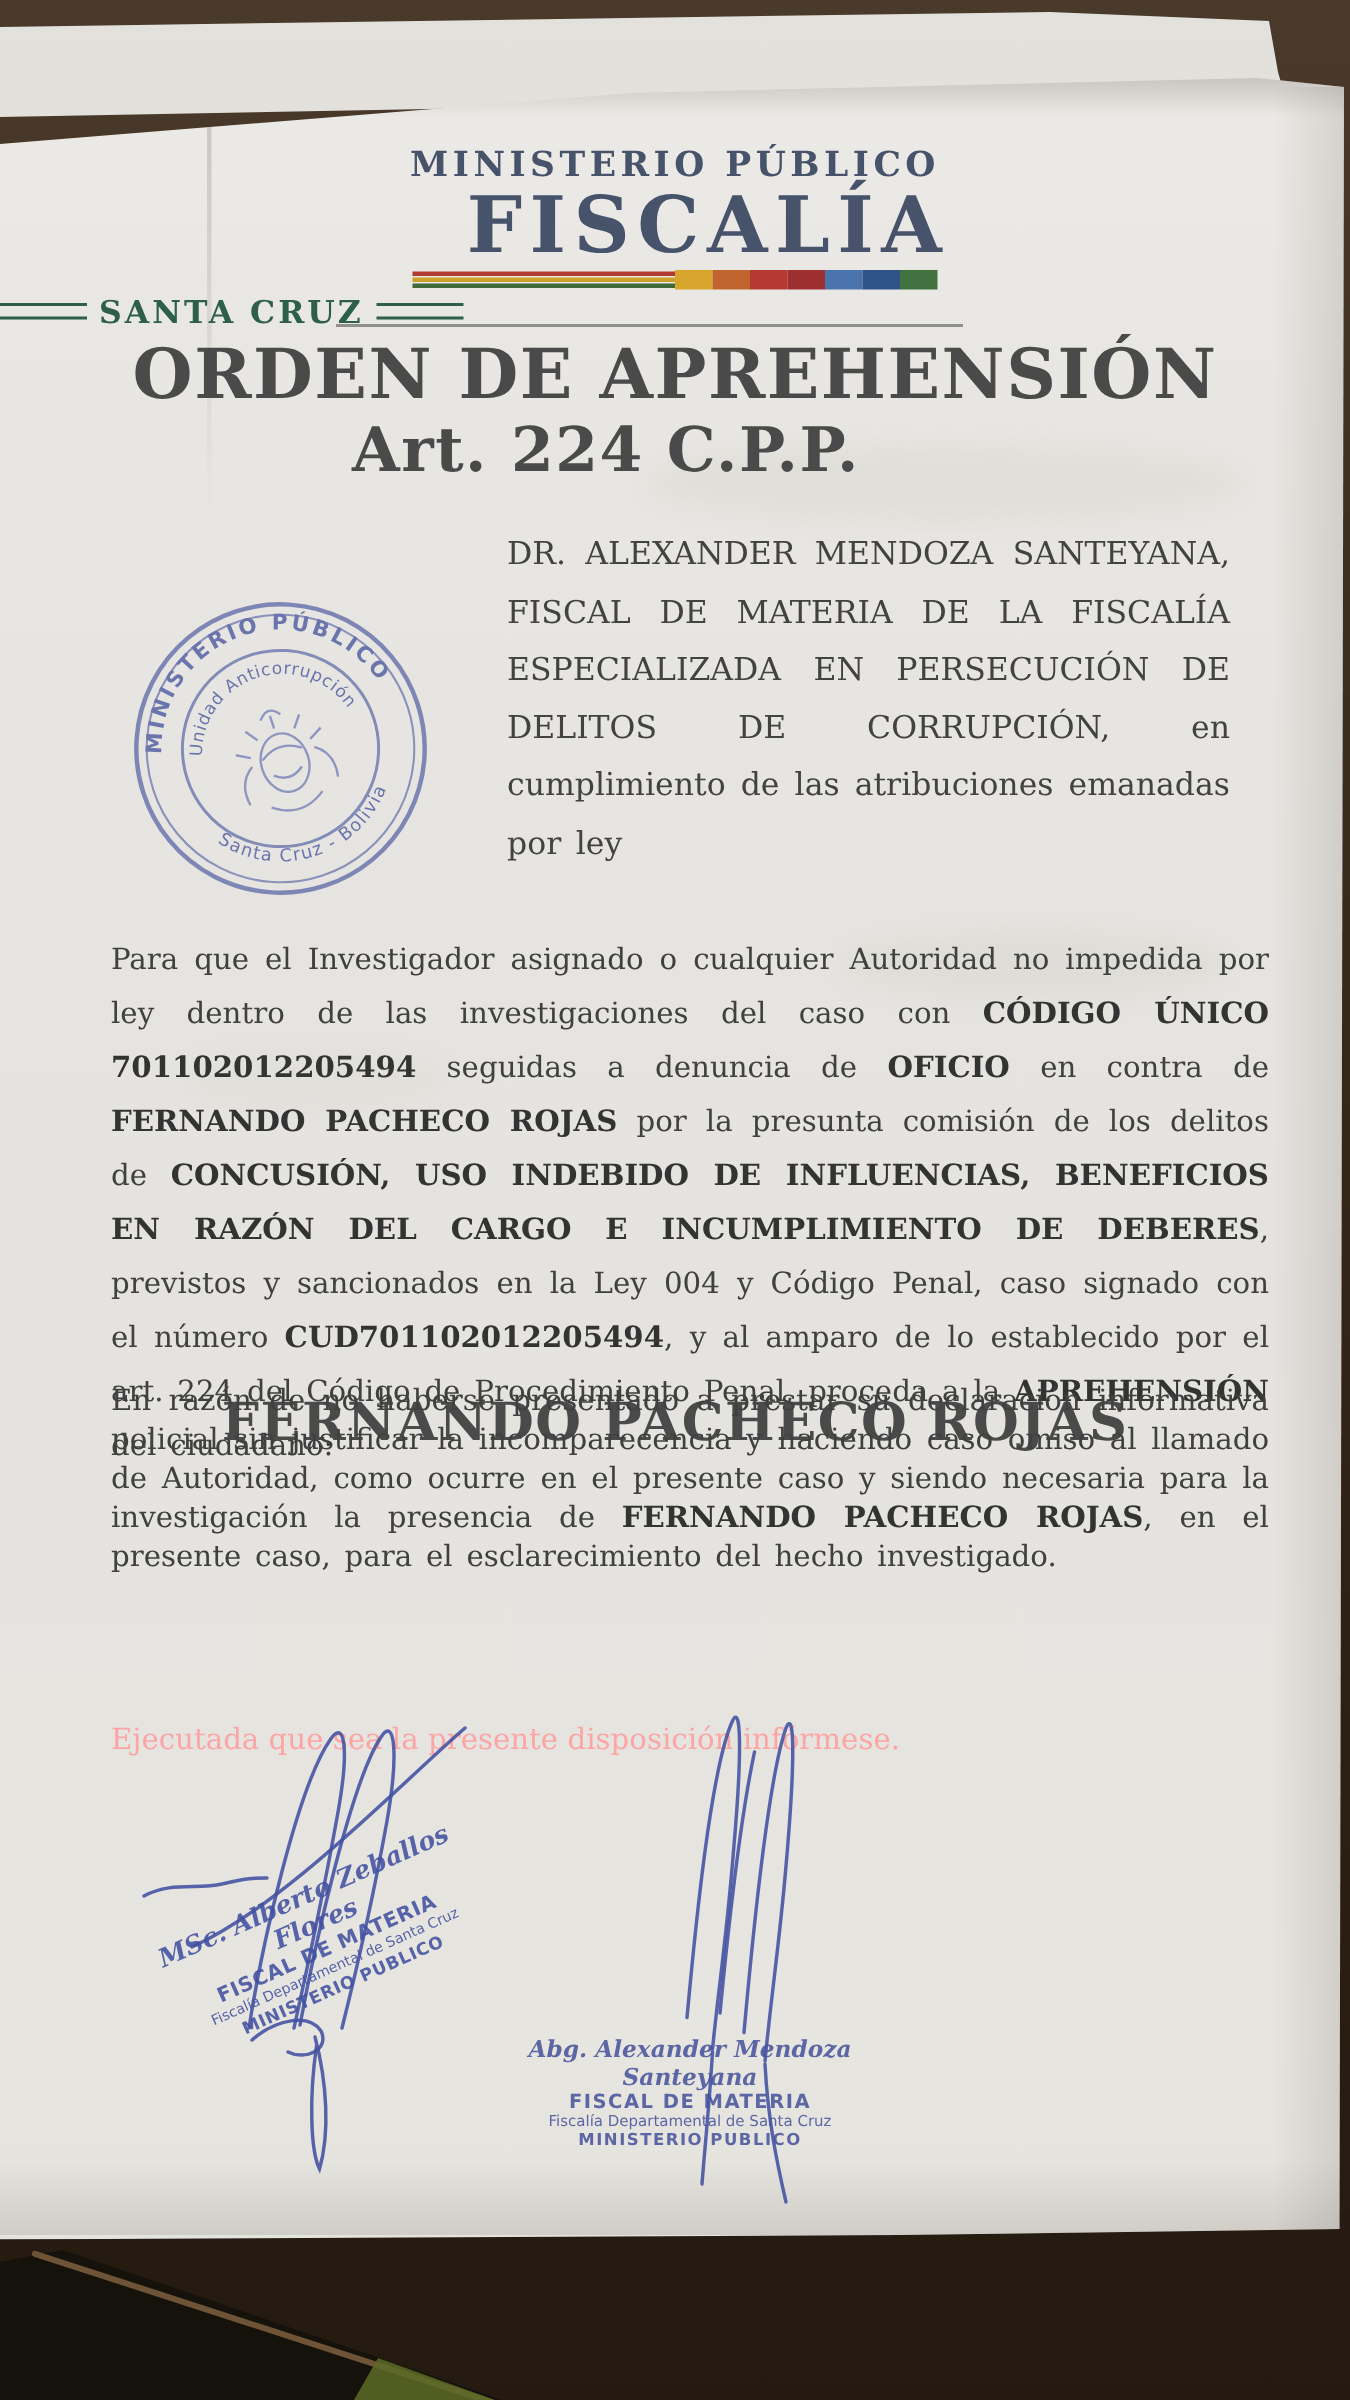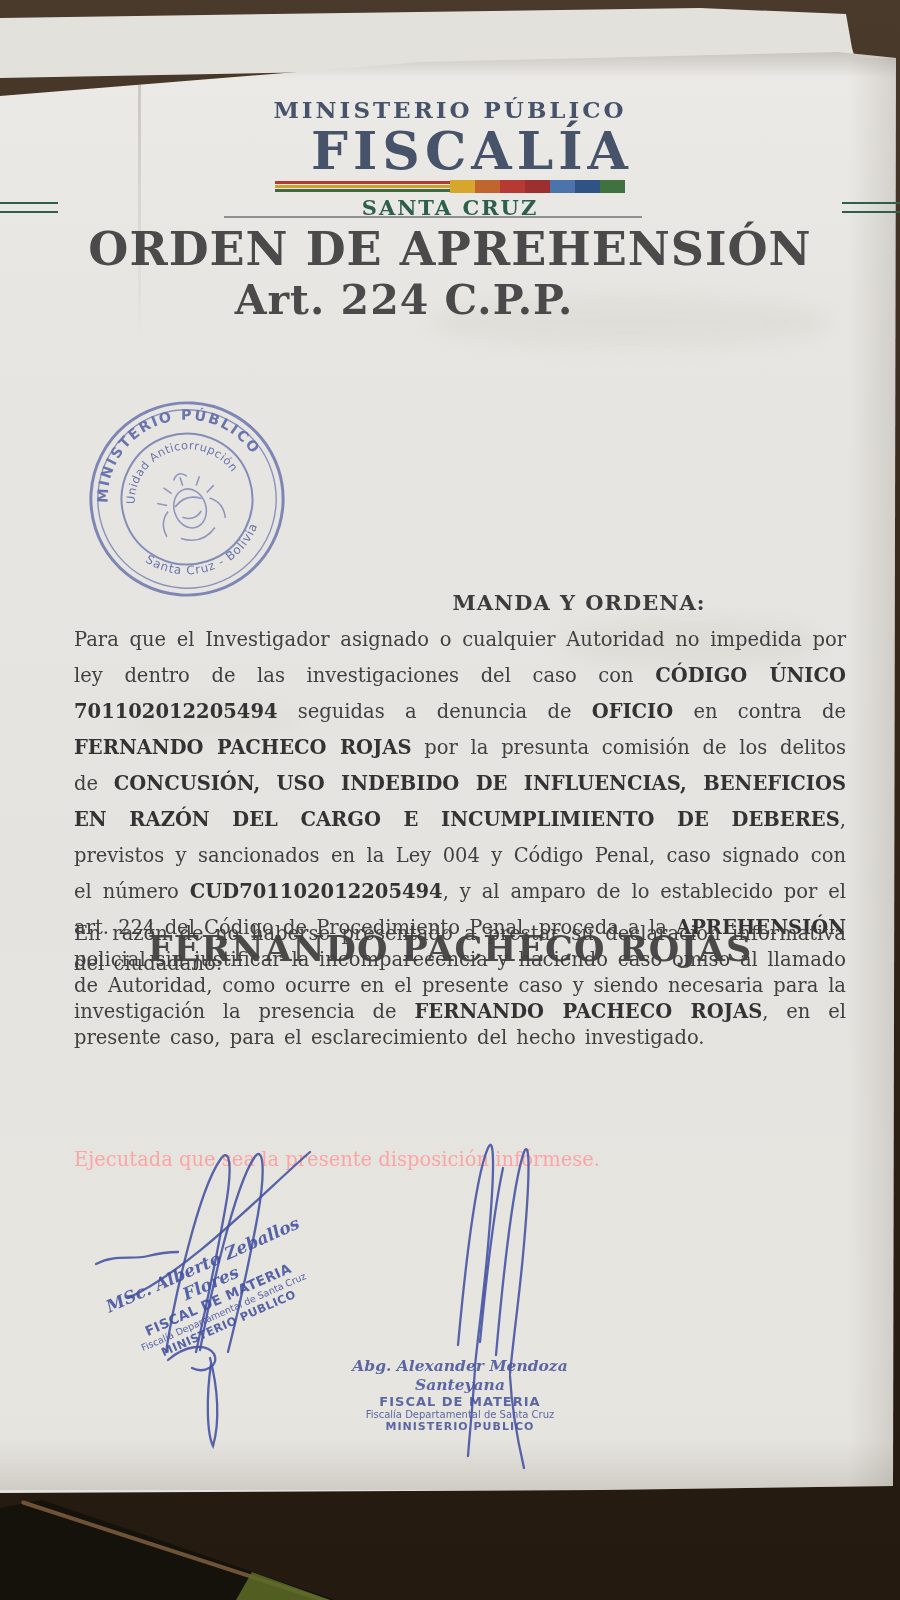--- a/index.html
+++ b/index.html
@@ -35,21 +35,21 @@
   
   .content{position:absolute;inset:0;color:#3e3e3e;padding-left:32px;}
   .brand{position:absolute;left:0;top:96px;width:900px;text-align:center;color:#47536a;}
   .brand-ministry{font-size:23px;font-weight:bold;letter-spacing:3px;}
   .brand-agency{font-size:52px;font-weight:bold;letter-spacing:5px;line-height:1.0;margin-top:2px;margin-left:44px;}
   .stripe{display:flex;width:350px;height:13px;margin:3px auto 2px;}
   .stripe-left{flex:1;display:flex;flex-direction:column;justify-content:space-between;padding:1px 0;}
   .stripe-left div{height:3px;}
   .stripe-right{flex:1;display:flex;}
   .stripe-right div{flex:1;}
-  .brand-region{display:flex;align-items:center;justify-content:space-between;gap:8px;
+  .brand-region{display:flex;align-items:center;justify-content:flex-start;gap:8px;
       color:#2d5f4b;font-size:21px;font-weight:bold;letter-spacing:2px;margin-top:2px;}
   .dlines{display:inline-block;width:58px;height:7px;
       border-top:2px solid #2d5f4b;border-bottom:2px solid #2d5f4b;}
   .rule{position:absolute;left:224px;top:216px;width:418px;height:2px;background:#8f8f8f;}
   .title1{position:absolute;left:0;top:222px;width:900px;text-align:center;
       font-size:46px;font-weight:bold;color:#4a4a4a;letter-spacing:1px;}
   .title2{position:absolute;left:0;top:276px;width:808px;text-align:center;
       font-size:41px;font-weight:bold;color:#4a4a4a;letter-spacing:1px;}
   .seal{position:absolute;left:78px;top:390px;width:218px;height:218px;
       transform:rotate(-18deg);opacity:.88;}
@@ -164,23 +164,21 @@
         <ellipse cx="110" cy="120" rx="16" ry="20"></ellipse>
         <path d="M96,114 q14,-10 28,0"></path>
         <path d="M100,126 q10,8 20,0"></path>
         <path d="M110,96 l0,-9 M97,100 l-6,-8 M123,100 l6,-8 M89,110 l-9,-5 M131,110 l9,-5"></path>
         <path d="M88,116 q-12,8 -9,24 M132,116 q12,8 9,24"></path>
         <path d="M92,146 q18,13 36,0"></path>
         <path d="M103,88 q7,-9 14,0"></path>
       </g>
     </svg>
 
-    <div class="intro" style="top:577px;">
-      <div class="manda">MANDA Y ORDENA:</div>
-    </div>
+    <div class="intro">DR. ALEXANDER MENDOZA SANTEYANA, FISCAL DE MATERIA DE LA FISCALÍA ESPECIALIZADA EN PERSECUCIÓN DE DELITOS DE CORRUPCIÓN, en cumplimiento de las atribuciones emanadas por ley</div>
 
     <div class="para p1"><span>Para que el Investigador asignado o cualquier Autoridad no impedida por ley dentro de las investigaciones del caso con </span><b>CÓDIGO ÚNICO 701102012205494</b><span> seguidas a denuncia de </span><b>OFICIO</b><span> en contra de </span><b>FERNANDO PACHECO ROJAS</b><span> por la presunta comisión de los delitos de </span><b>CONCUSIÓN, USO INDEBIDO DE INFLUENCIAS, BENEFICIOS EN RAZÓN DEL CARGO E INCUMPLIMIENTO DE DEBERES</b><span>, previstos y sancionados en la Ley 004 y Código Penal, caso signado con el número </span><b>CUD701102012205494</b><span>, y al amparo de lo establecido por el art. 224 del Código de Procedimiento Penal, proceda a la </span><b>APREHENSIÓN</b><span> del ciudadano:</span></div>
 
     <div class="subject">FERNANDO PACHECO ROJAS</div>
 
     <div class="para p2"><span>En razón de no haberse presentado a prestar su declaración informativa policial sin justificar la incomparecencia y haciendo caso omiso al llamado de Autoridad, como ocurre en el presente caso y siendo necesaria para la investigación la presencia de </span><b>FERNANDO PACHECO ROJAS</b><span>, en el presente caso, para el esclarecimiento del hecho investigado.</span></div>
 
     <div class="p3">Ejecutada que sea la presente disposición infórmese.</div>
 
 

